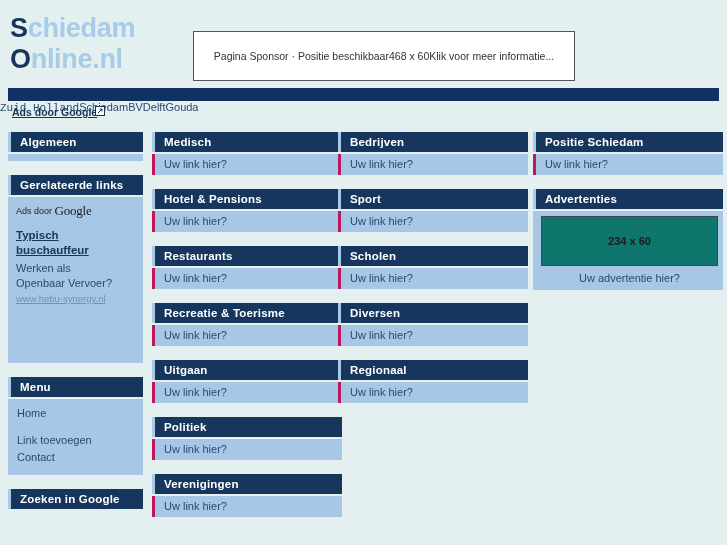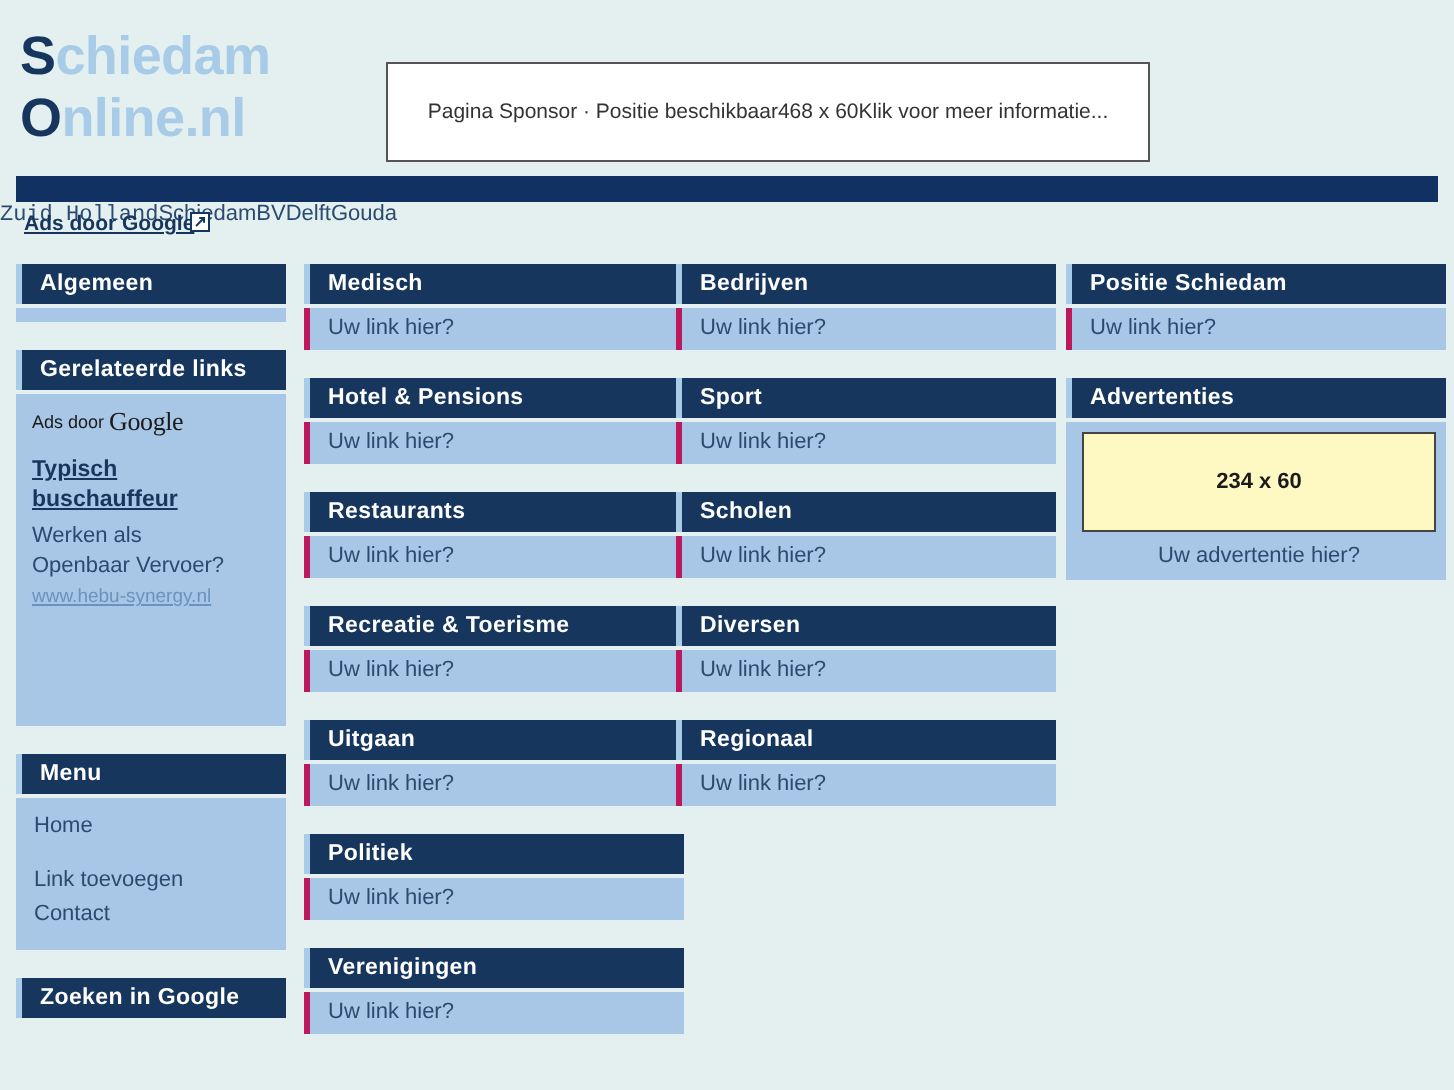--- a/index.html
+++ b/index.html
@@ -206,21 +206,21 @@
   .menu-box .mi.gap { height: 10px; line-height: 10px; }
 
   
   .adv-area {
     background: #a8c6e5;
     padding: 5px 5px 6px 5px;
     margin-top: 2px;
     border-left: 3px solid #a8c6e5;
   }
   .adv-banner {
-    background: #fef9c3;
+    background: #0f766e;
     border: 1px solid #444444;
     height: 48px;
     display: flex;
     align-items: center;
     justify-content: center;
     font-size: 11px;
     font-weight: bold;
     color: #1b1b1b;
   }
   .adv-caption {

